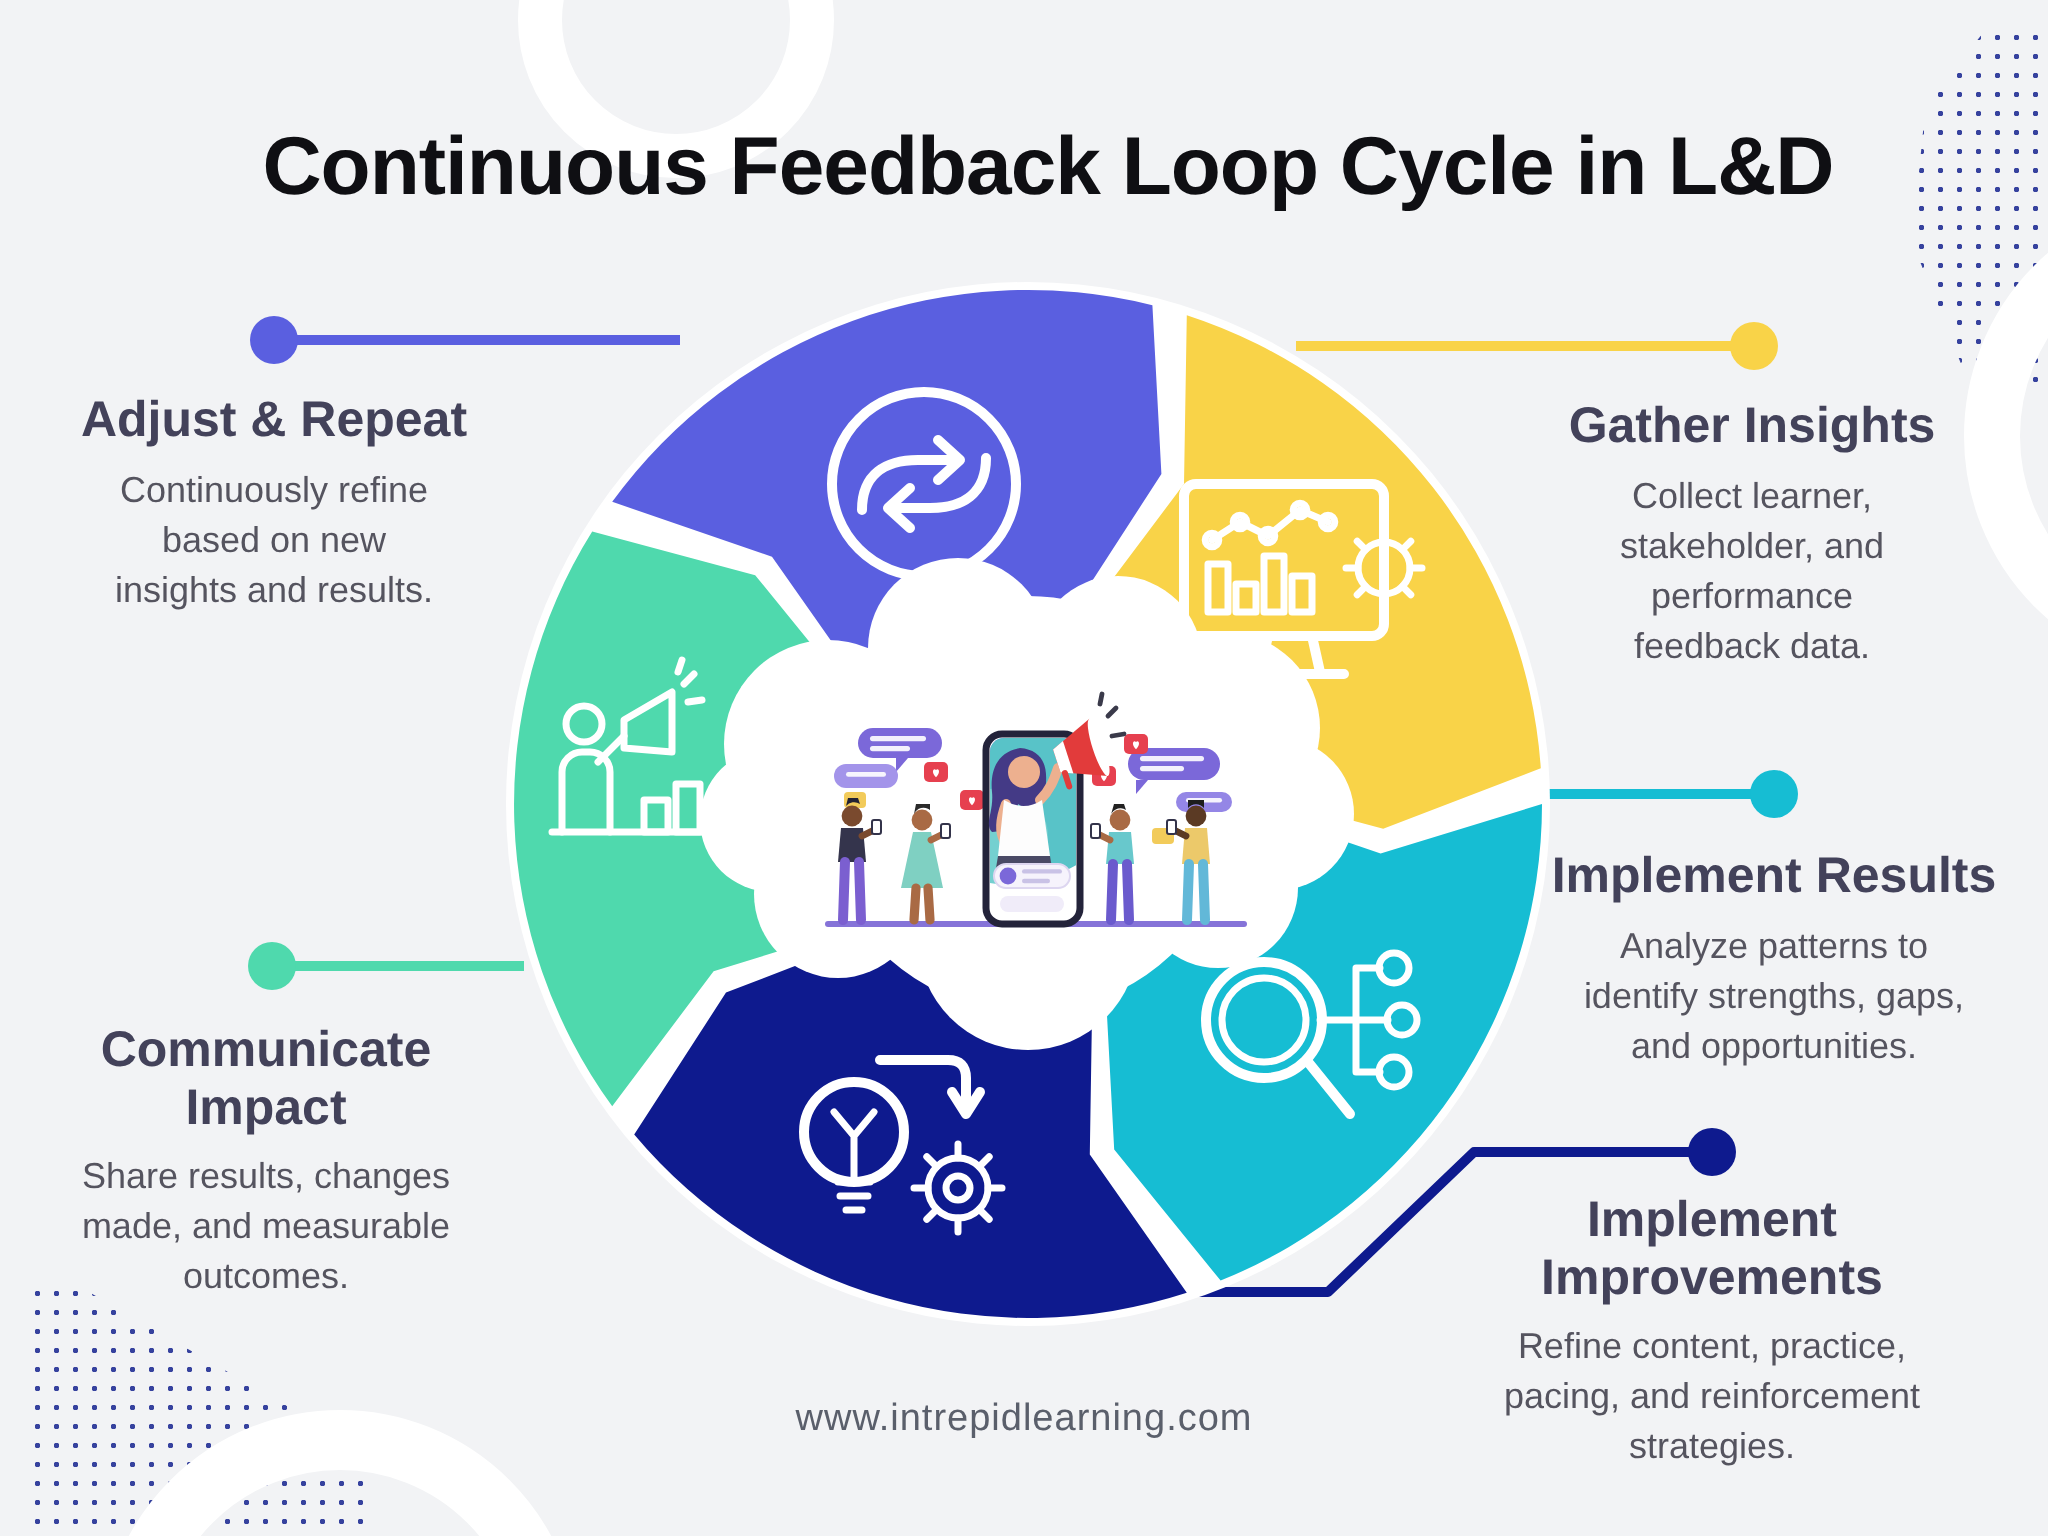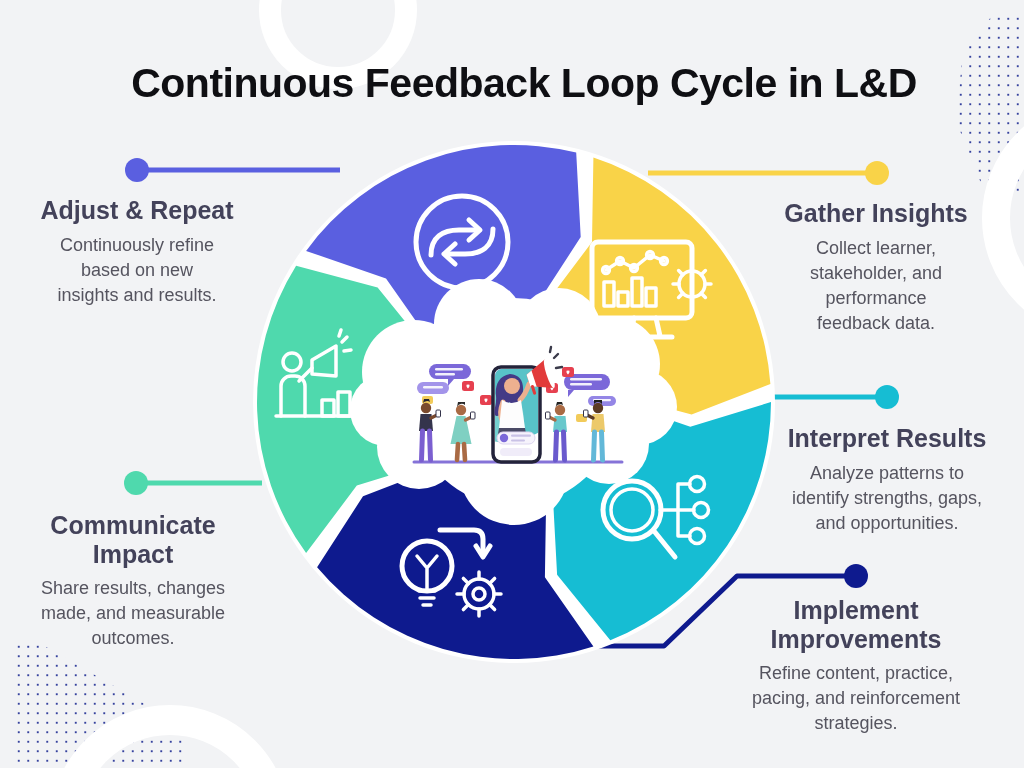--- a/index.html
+++ b/index.html
@@ -296,21 +296,21 @@
   </div>
 
   <div class="step step-adjust">
     <h2>Adjust &amp; Repeat</h2>
     <p>Continuously refine
 based on new
 insights and results.</p>
   </div>
 
   <div class="step step-interpret">
-    <h2>Interpret Results</h2>
+    <h2>Implement Results</h2>
     <p>Analyze patterns to
 identify strengths, gaps,
 and opportunities.</p>
   </div>
 
   <div class="step step-implement">
     <h2>Implement
 Improvements</h2>
     <p>Refine content, practice,
 pacing, and reinforcement
@@ -318,13 +318,14 @@
   </div>
 
   <div class="step step-communicate">
     <h2>Communicate
 Impact</h2>
     <p>Share results, changes
 made, and measurable
 outcomes.</p>
   </div>
 
+  <div class="footer-url">www.intrepidlearning.com</div>
 </div>
 
 </body></html>

